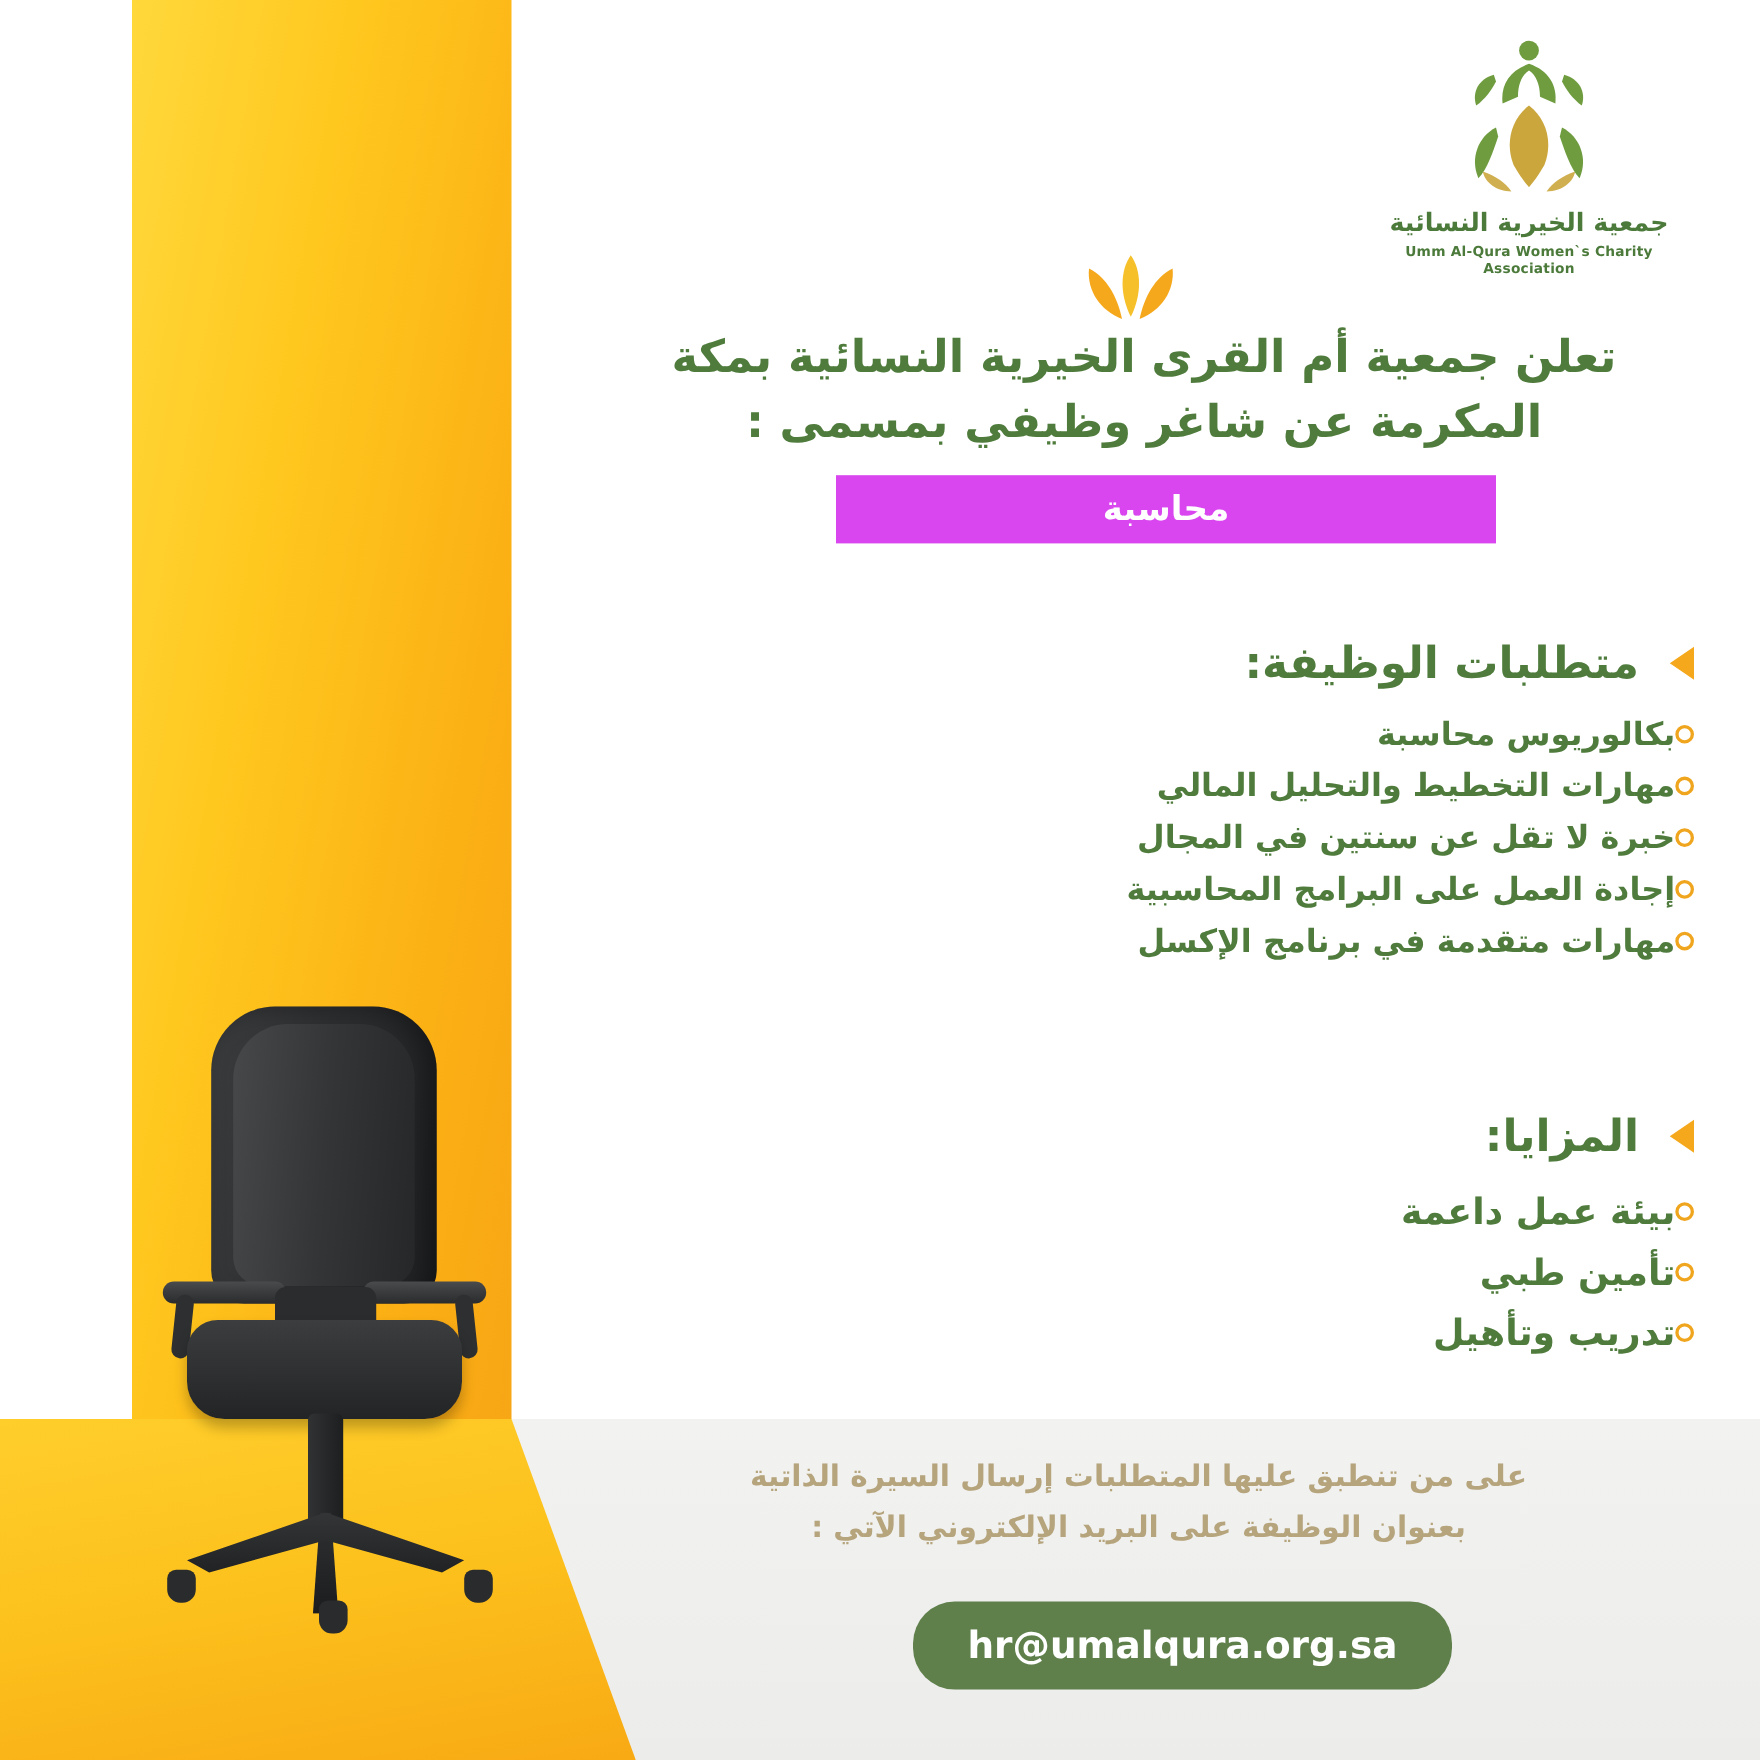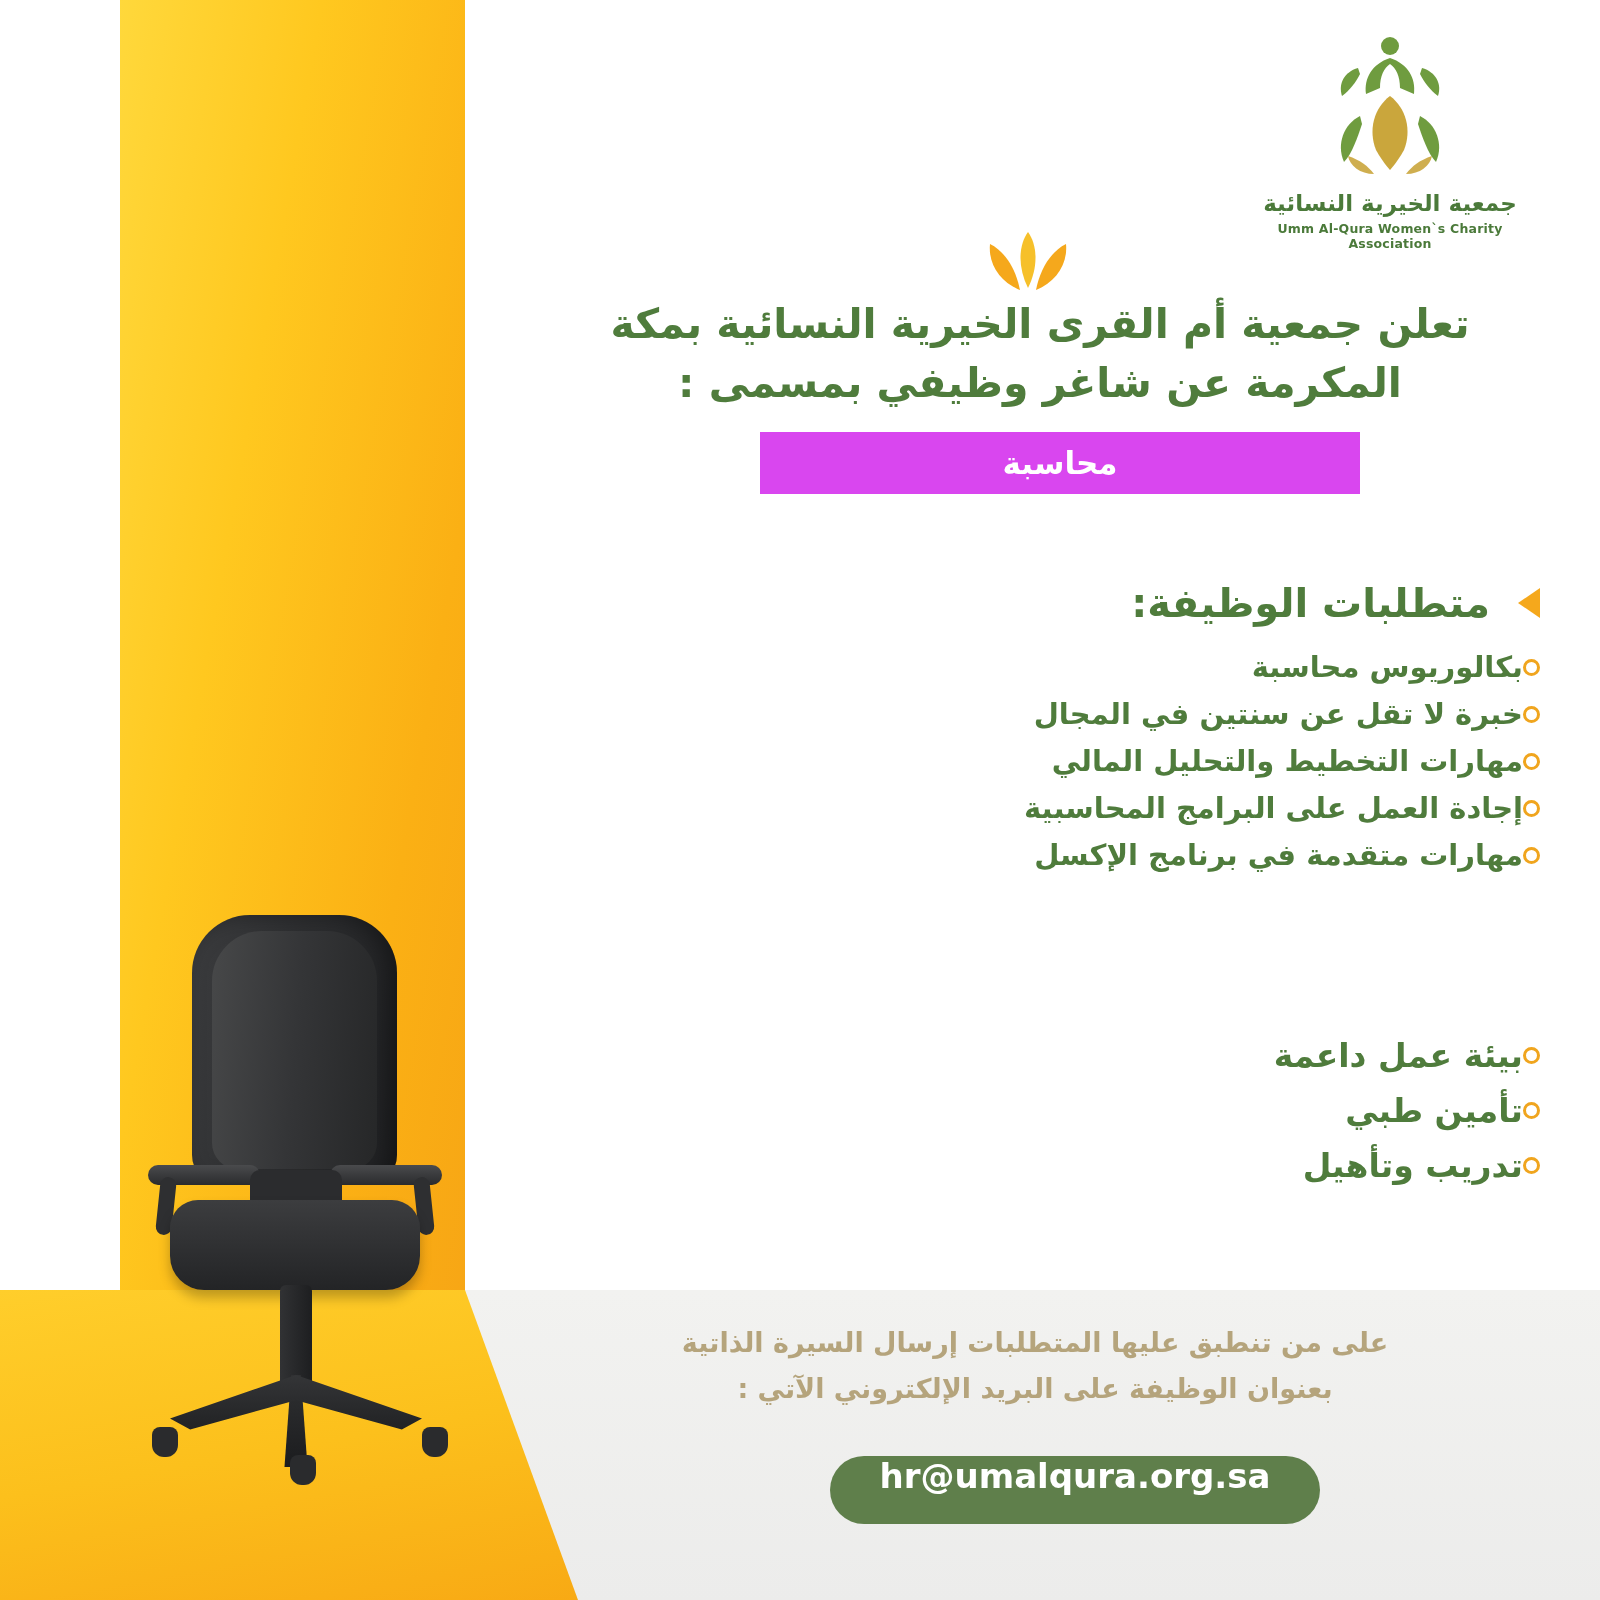--- a/index.html
+++ b/index.html
@@ -287,25 +287,25 @@
     color: #b5a47c;
     font-size: 27px;
     font-weight: bold;
     line-height: 1.7;
   }
   .email-pill {
     position: absolute;
     right: 280px;
     top: 1456px;
     width: 490px;
-    height: 68px;
+    height: 80px;
     background: #5f7f4b;
     border-radius: 38px;
     display: flex;
-    align-items: flex-start;
+    align-items: center;
     justify-content: center;
     color: #ffffff;
     font-size: 34px;
     font-weight: bold;
     direction: ltr;
   }
 </style>
 </head>
 <body>
 
@@ -377,38 +377,42 @@
         <span class="tri"></span>
         <span>متطلبات الوظيفة:</span>
       </div>
       <ul class="items">
         <li>
           <span class="bullet"></span>
           <span>بكالوريوس محاسبة</span>
         </li>
         <li>
           <span class="bullet"></span>
+          <span>مهارات التخطيط والتحليل المالي</span>
+        </li>
+        <li>
+          <span class="bullet"></span>
           <span>خبرة لا تقل عن سنتين في المجال</span>
         </li>
         <li>
           <span class="bullet"></span>
-          <span>مهارات التخطيط والتحليل المالي</span>
-        </li>
-        <li>
-          <span class="bullet"></span>
           <span>إجادة العمل على البرامج المحاسبية</span>
         </li>
         <li>
           <span class="bullet"></span>
           <span>مهارات متقدمة في برنامج الإكسل</span>
         </li>
       </ul>
     </div>
 
     <div class="sec-benefits">
+      <div class="section-head">
+        <span class="tri"></span>
+        <span>المزايا:</span>
+      </div>
       <ul class="items big">
         <li>
           <span class="bullet"></span>
           <span>بيئة عمل داعمة</span>
         </li>
         <li>
           <span class="bullet"></span>
           <span>تأمين طبي</span>
         </li>
         <li>

